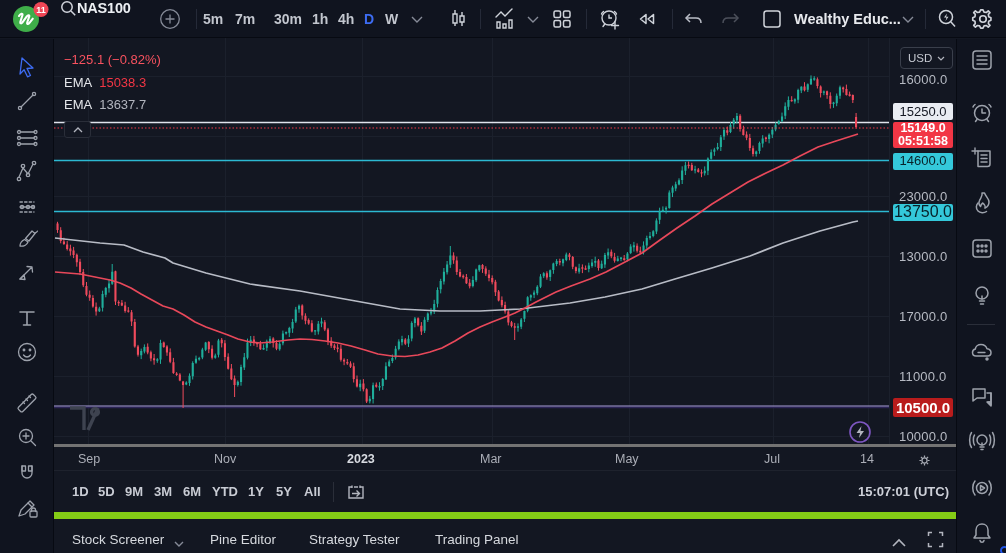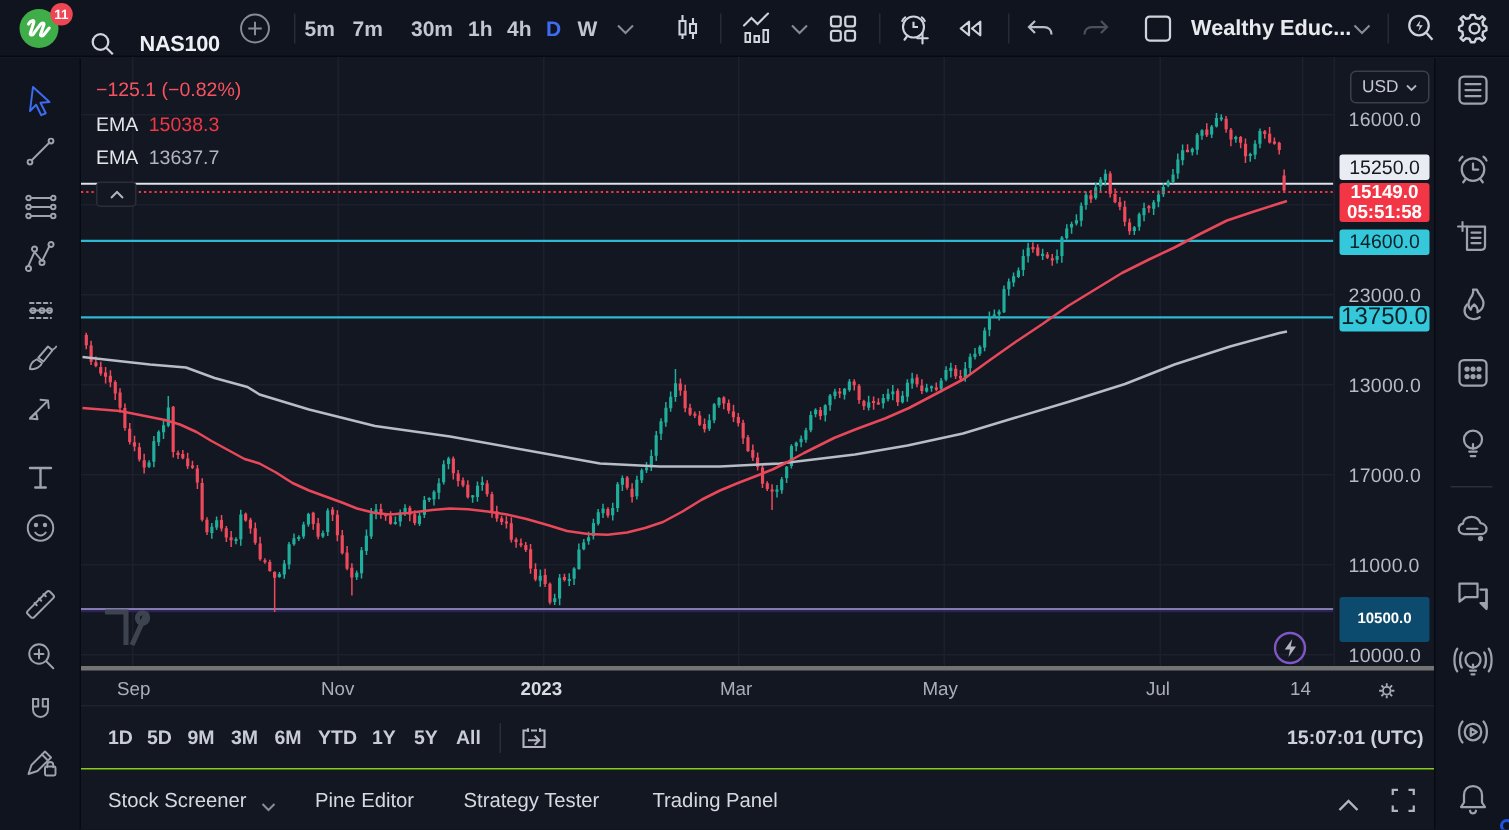--- a/index.html
+++ b/index.html
@@ -1,19 +1,19 @@
 <!DOCTYPE html>
 <html><head><meta charset="utf-8">
 <style>
 *{margin:0;padding:0;box-sizing:border-box}
 html,body{width:1006px;height:553px;overflow:hidden;background:#131722;font-family:"Liberation Sans",sans-serif}
 #app{position:relative;width:1006px;height:553px;background:#131722;color:#d1d4dc}
 #topbar{position:absolute;left:0;top:0;width:1006px;height:38px;background:#10141f;border-bottom:1px solid #070a12}
 .tb-logo{position:absolute;left:0;top:0}
-.tb-search{position:absolute;left:60px;top:0;height:38px;display:flex;align-items:flex-end;gap:16px;font-weight:bold;font-size:14.5px;letter-spacing:-0.2px;color:#eceff3}
+.tb-search{position:absolute;left:60px;top:0;height:38px;display:flex;align-items:flex-start;gap:0;font-weight:bold;font-size:14.5px;letter-spacing:-0.2px;color:#eceff3}
 .tb-plus{position:absolute;left:159px;top:8px}
 .tb-sep{position:absolute;top:9px;width:1px;height:20px;background:#252a38}
 .tb-tf{position:absolute;top:0;height:38px;line-height:38px;font-size:14px;font-weight:600;color:#c2c6ce}
 .tb-ic{position:absolute;top:5px;height:28px;display:flex;align-items:center}
 .tb-txt{position:absolute;top:0;height:41px;line-height:38px;font-weight:bold;font-size:14.5px;color:#e8eaee}
 #leftbar{position:absolute;left:0;top:39px;width:54px;height:514px;background:#10141f;border-right:1px solid #070a12}
 .lic{position:absolute;left:13px}
 #rightbar{position:absolute;left:956px;top:39px;width:50px;height:514px;background:#10141f;border-left:1px solid #070a12}
 .ric{position:absolute;left:11px}
 .rdiv{position:absolute;left:10px;top:285px;width:28px;height:1px;background:#2a2e39}
@@ -24,21 +24,21 @@
 .usd{position:absolute;left:10px;top:9px;width:53px;height:22px;border:1px solid #3a3f4b;border-radius:4px;display:flex;align-items:center;justify-content:space-between;padding:0 7px;font-size:11.5px;color:#c6c9d1}
 #legend{position:absolute;left:10px;top:14px;font-size:13px}
 #legend .r1{color:#f7525f;margin-bottom:8px}
 #legend .r2{margin-bottom:7px}
 #legend .ema{color:#e4e6ea;margin-right:7px}
 #collapse{position:absolute;left:10px;top:83px;width:27px;height:17px;border:1px solid #2a2e39;border-radius:3px;background:#131722;display:flex;align-items:center;justify-content:center}
 #taxis{position:absolute;left:54px;top:444px;width:902px;height:26px;background:#131722;border-top:3px solid #737373;font-size:12.5px;color:#abaeb7}
 .tx{position:absolute;top:5px}
 #rangerow{position:absolute;left:54px;top:470px;width:902px;height:42px;background:#131722;border-top:1px solid #1e222d;font-size:13px;color:#c9ccd4;font-weight:600}
 .rr{position:absolute;top:13px}
-#botpanel{position:absolute;left:54px;top:512px;width:902px;height:41px;background:#131722;border-top:1px solid #84cc16;font-size:13.5px;color:#d6d9de;font-weight:500}
+#botpanel{position:absolute;left:54px;top:512px;width:902px;height:41px;background:#131722;border-top:7px solid #84cc16;font-size:13.5px;color:#d6d9de;font-weight:500}
 .bp{position:absolute;top:13px}
 </style></head>
 <body>
 <div id="app">
 <div id="pane">
 <svg width="902" height="406" viewBox="0 0 902 406" style="position:absolute;left:0;top:0;display:block">
 <path d="M34.5 0V406M171.5 0V406M308.5 0V406M438.5 0V406M575.5 0V406M719.5 0V406M814.5 0V406M0 38.5H835M0 98.5H835M0 158.5H835M0 218.5H835M0 278.5H835M0 338.5H835M0 398.5H835" stroke="#1b202c" fill="none"></path>
 <line x1="0" y1="369.3" x2="835" y2="369.3" stroke="#2c2457" stroke-width="1.8"></line>
 <line x1="0" y1="368" x2="835" y2="368" stroke="#a89ed8" stroke-width="1.1"></line>
 <line x1="0" y1="84.5" x2="835" y2="84.5" stroke="#dfe3ec" stroke-width="1.3"></line>
@@ -71,21 +71,21 @@
 <div class="tick" style="top:34px">16000.0</div>
 <div class="tick" style="top:151px">23000.0</div>
 <div class="tick" style="top:211px">13000.0</div>
 <div class="tick" style="top:271px">17000.0</div>
 <div class="tick" style="top:331px">11000.0</div>
 <div class="tick" style="top:391px">10000.0</div>
 <div class="plab" style="top:65px;height:17px;background:#e9ecf2;color:#131722;font-weight:400;font-size:13px">15250.0</div>
 <div class="plab" style="top:83.5px;height:26px;background:#f23645;color:#fff;font-weight:700;font-size:12.5px">15149.0<br>05:51:58</div>
 <div class="plab" style="top:114.5px;height:17px;background:#34c8da;color:#082129;font-weight:400;font-size:13px">14600.0</div>
 <div class="plab" style="top:166px;height:17px;background:#34c8da;color:#082129;font-weight:400;font-size:16px">13750.0</div>
-<div class="plab" style="top:360px;height:30px;background:#0c4a6e;color:#fff;font-weight:700;font-size:10px">10500.0</div>
+<div class="plab" style="top:360px;height:19px;background:#b91c1c;color:#fff;font-weight:700;font-size:15px">10500.0</div>
       </div>
 <div id="legend">
  <div class="r1">−125.1 (−0.82%)</div>
  <div class="r2"><span class="ema">EMA</span><span style="color:#f23645">15038.3</span></div>
  <div class="r2"><span class="ema">EMA</span><span style="color:#b2b5be">13637.7</span></div>
 </div>
 <div id="collapse">
         <svg width="10" height="6" viewBox="0 0 10 6">
           <path d="M1 5l4-4 4 4" stroke="#b2b5be" stroke-width="1.3" fill="none"></path>
         </svg>

